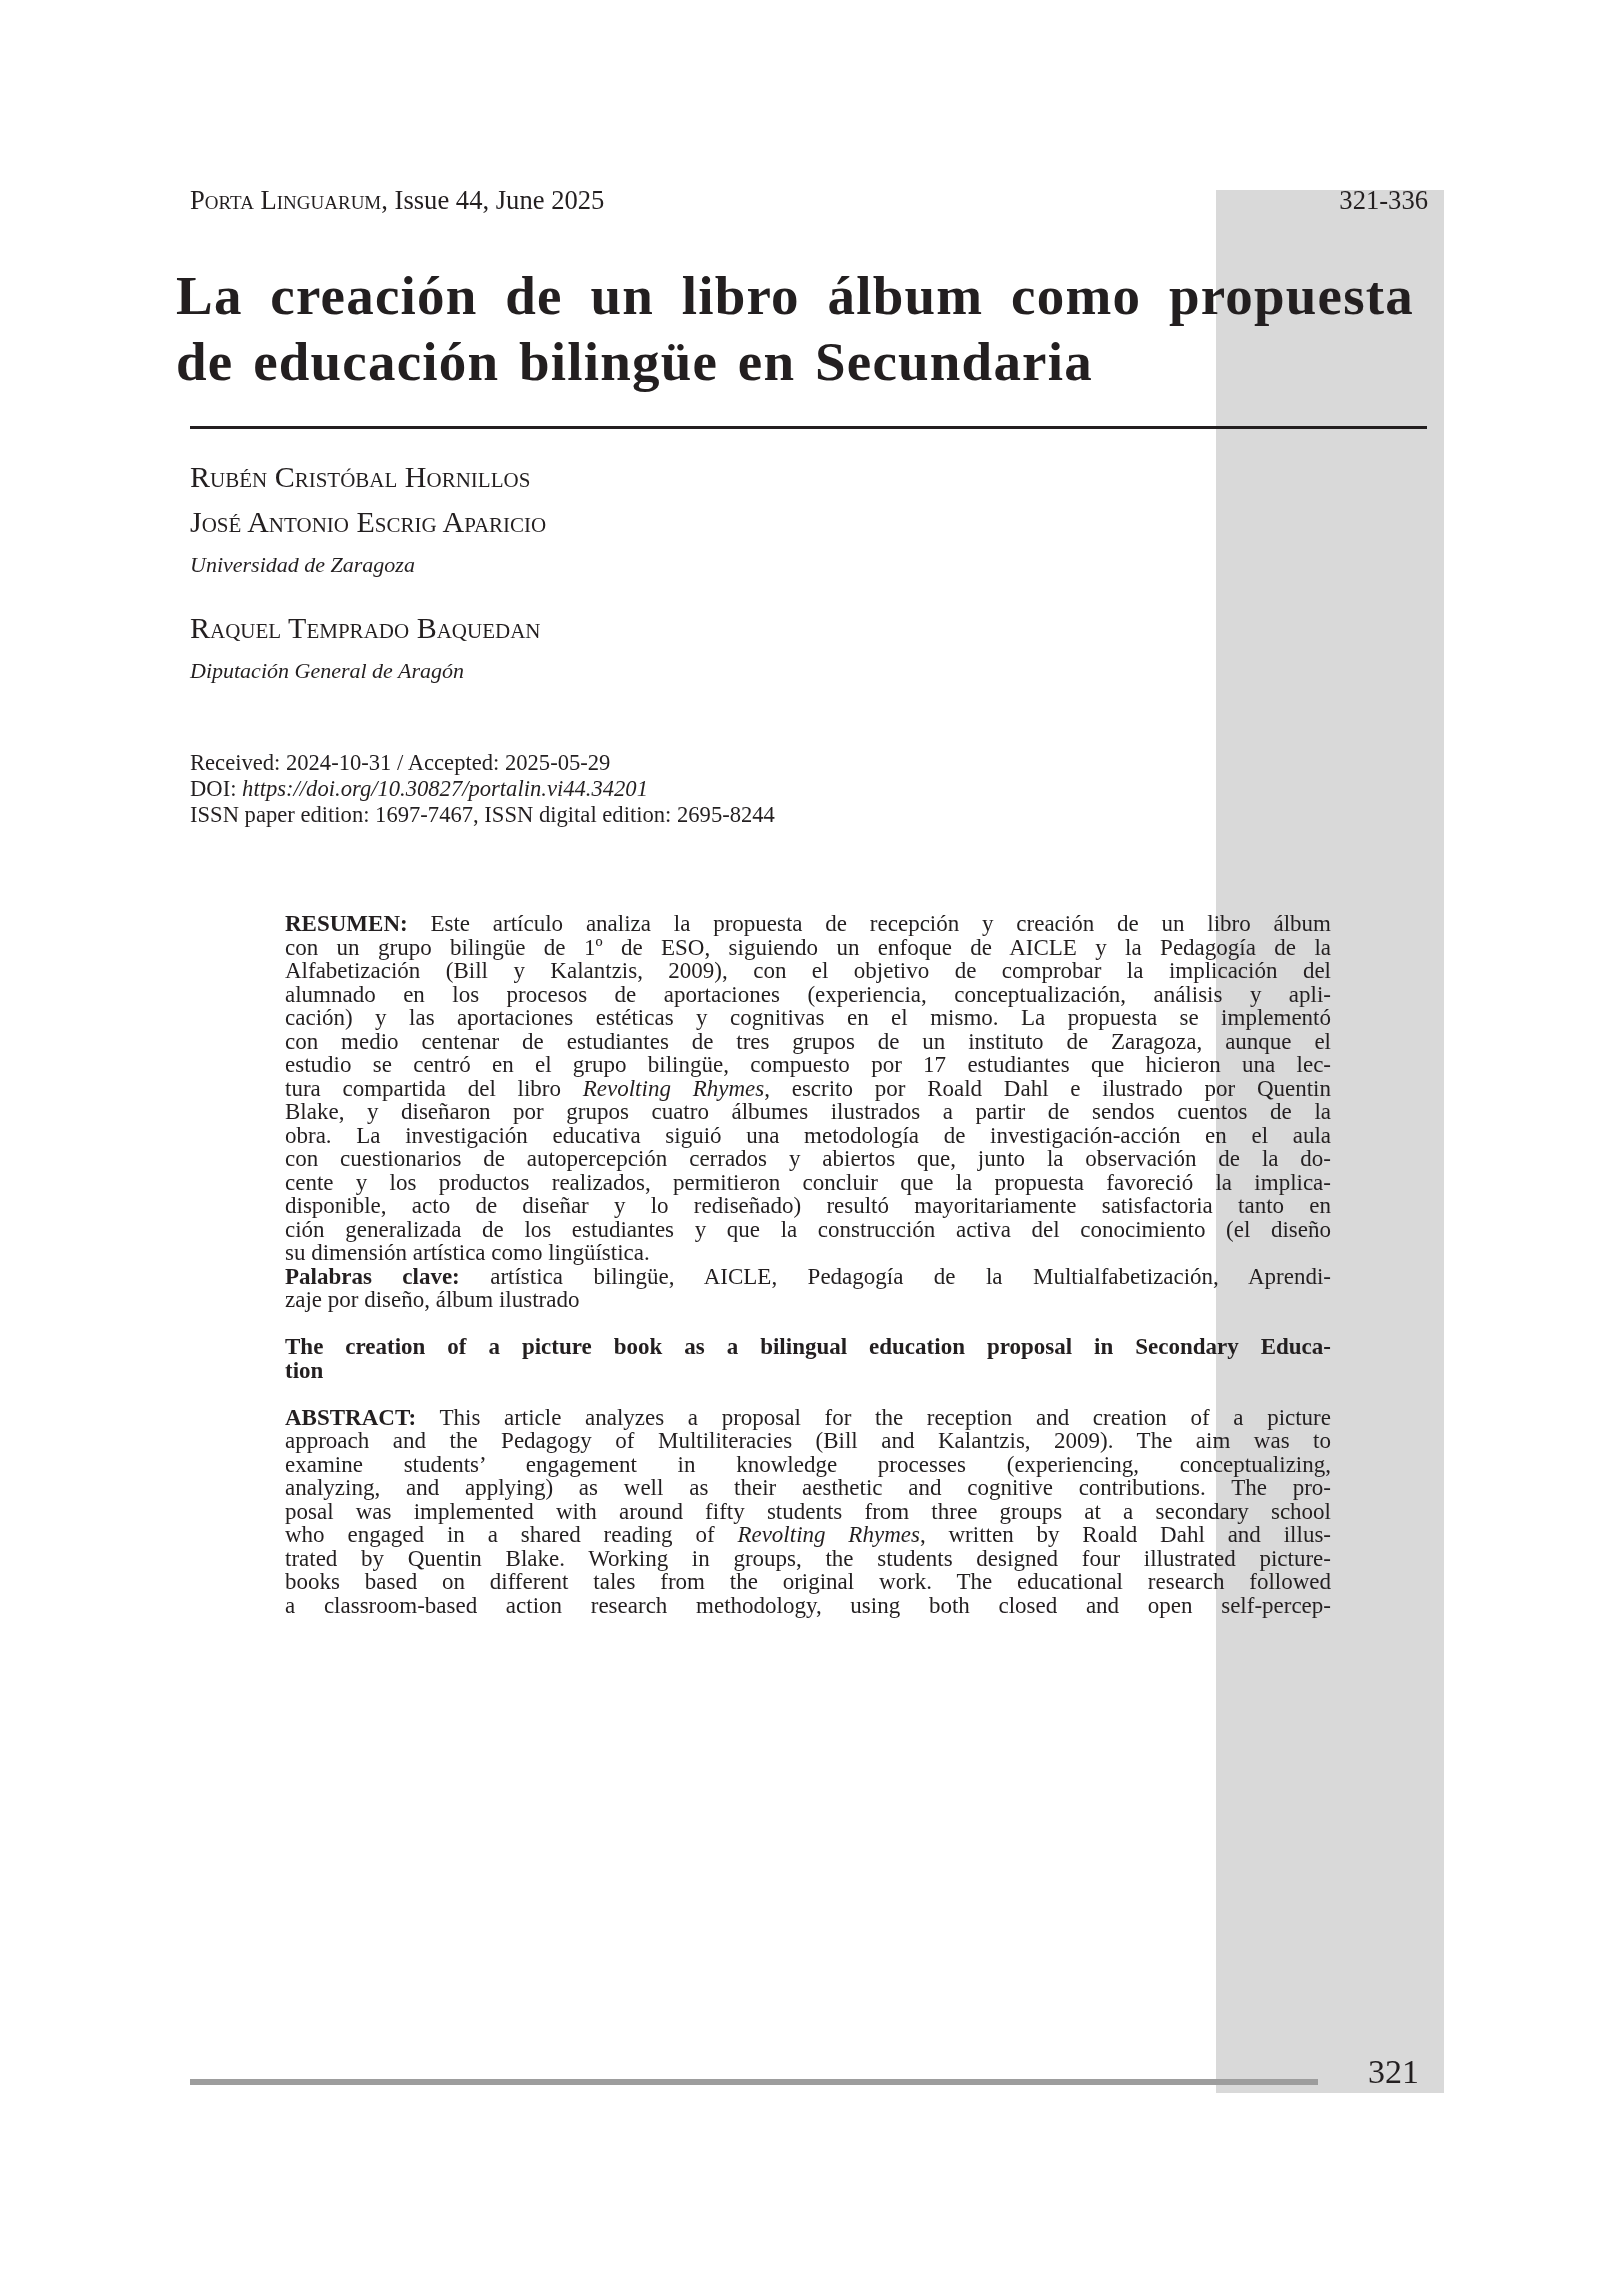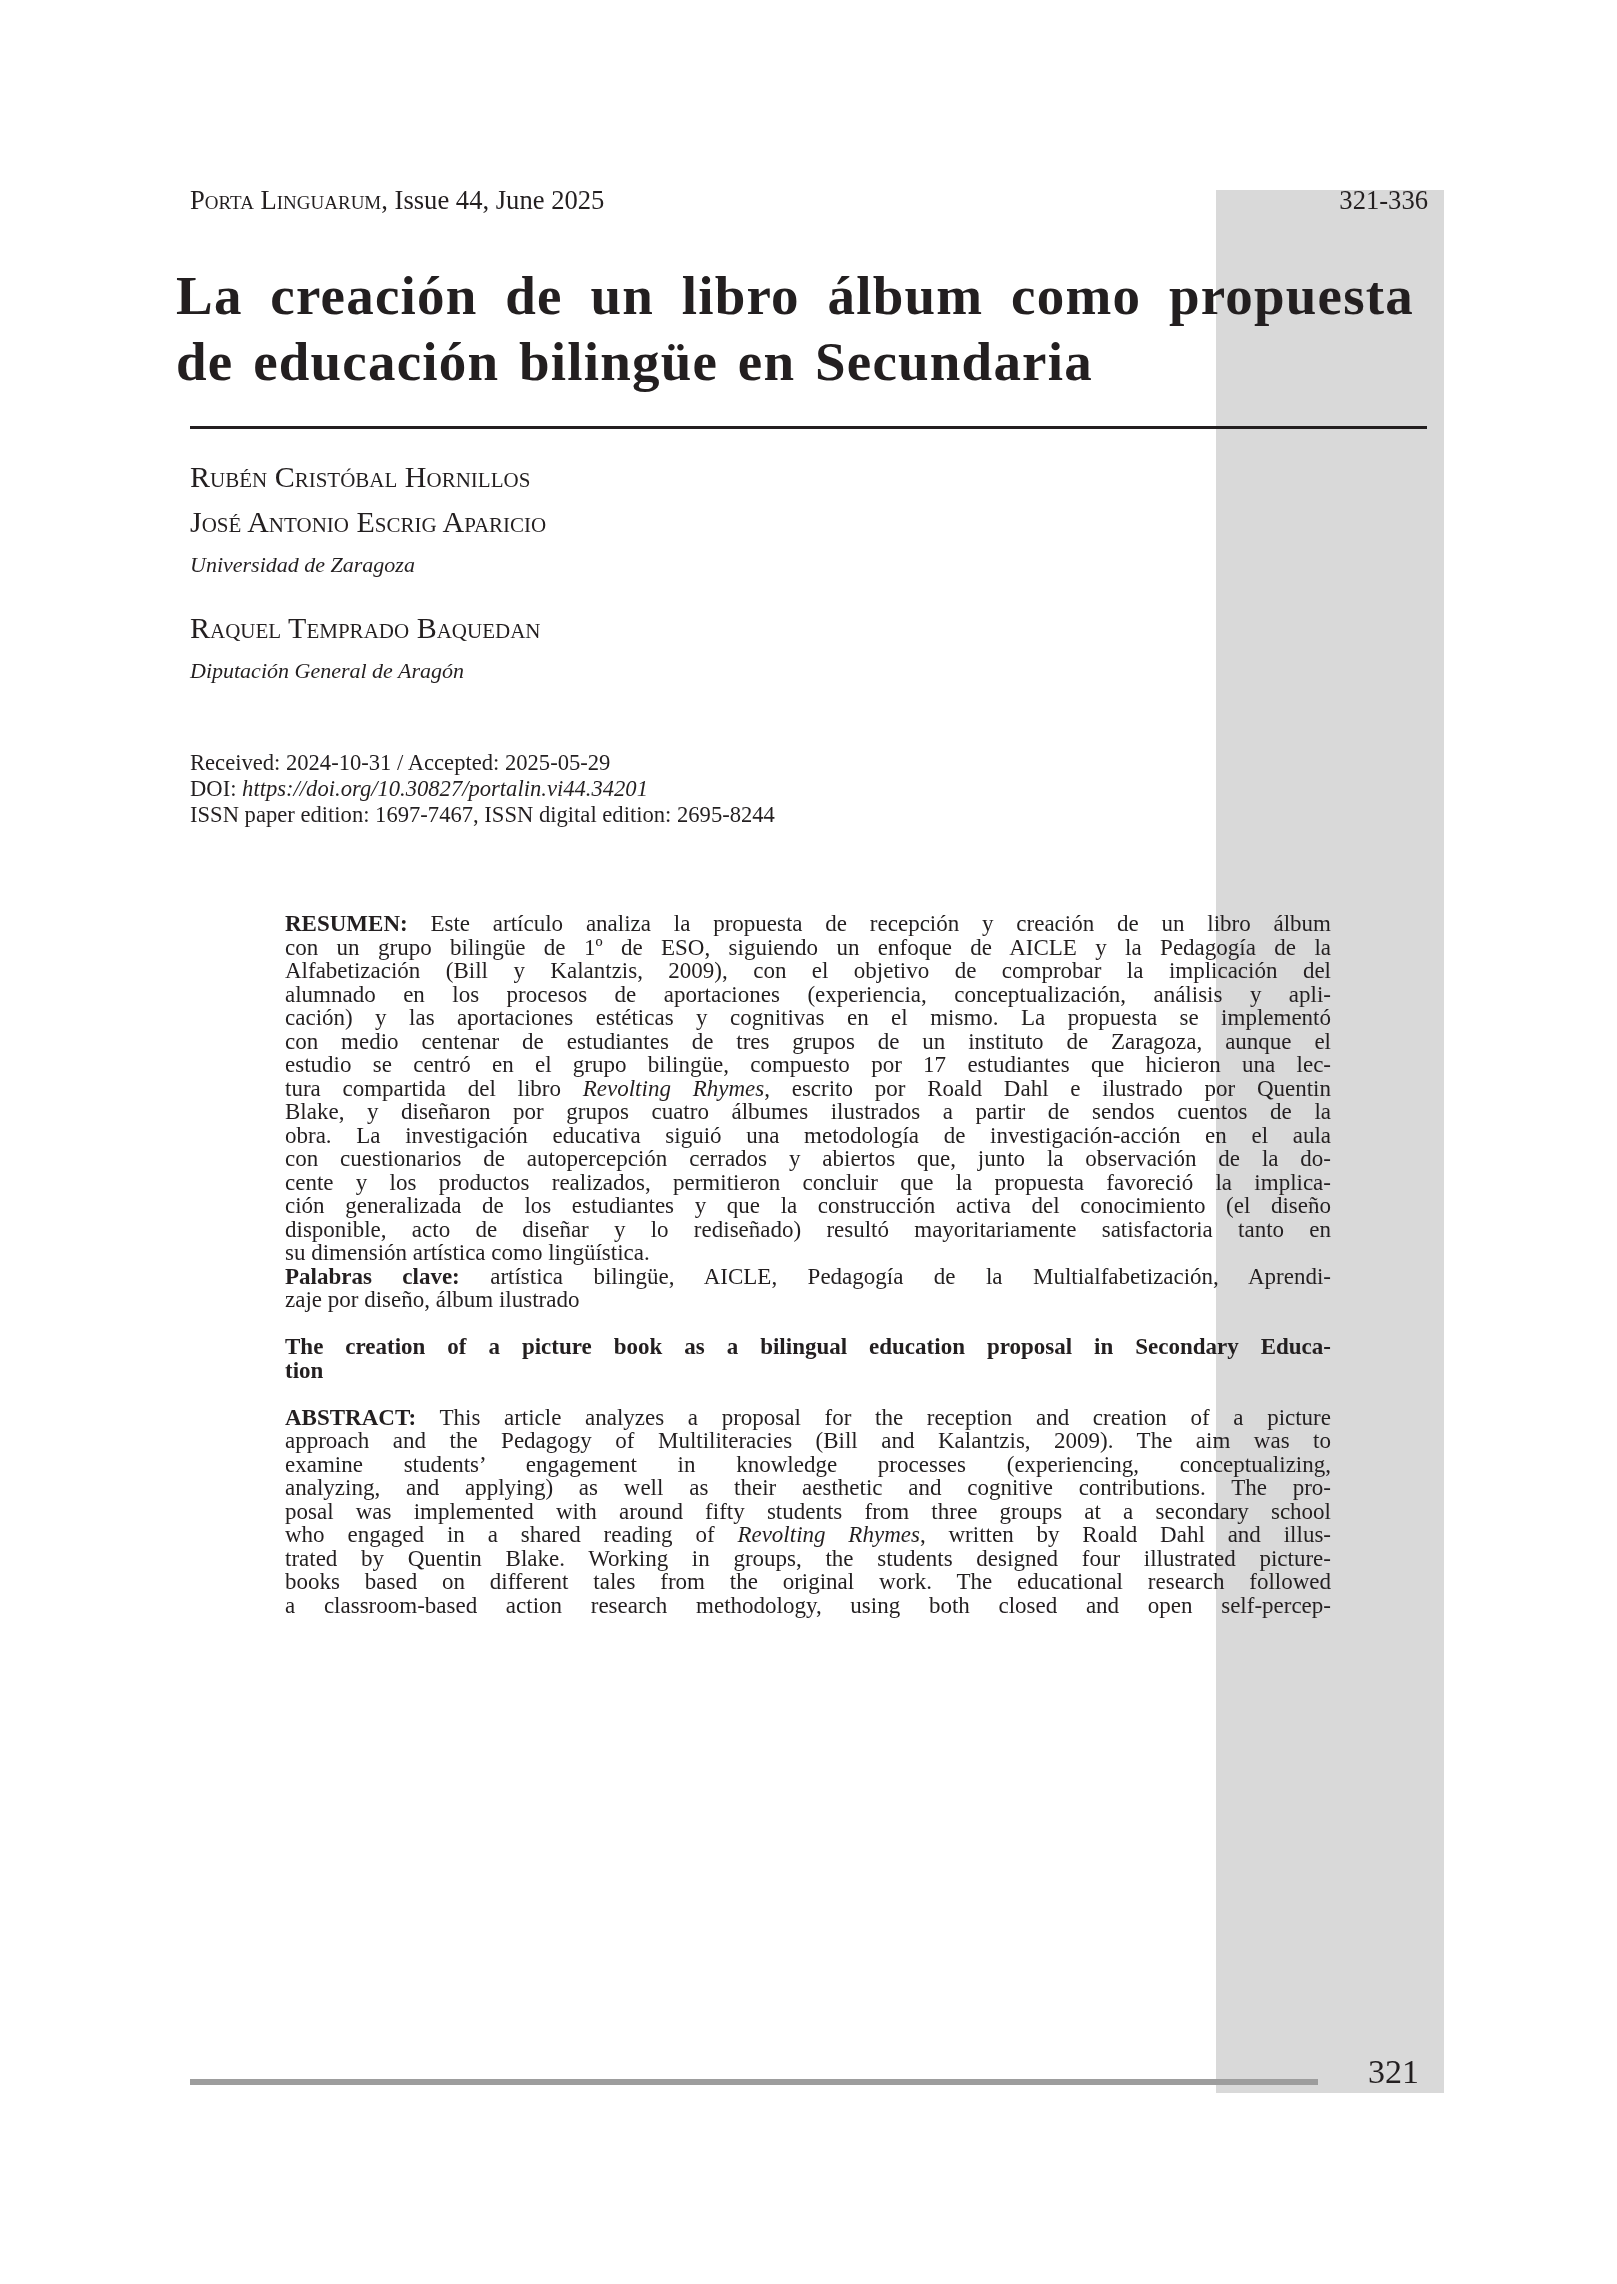--- a/index.html
+++ b/index.html
@@ -67,22 +67,22 @@
   <span class="ln">Alfabetización (Bill y Kalantzis, 2009), con el objetivo de comprobar la implicación del</span>
   <span class="ln">alumnado en los procesos de aportaciones (experiencia, conceptualización, análisis y apli-</span>
   <span class="ln">cación) y las aportaciones estéticas y cognitivas en el mismo. La propuesta se implementó</span>
   <span class="ln">con medio centenar de estudiantes de tres grupos de un instituto de Zaragoza, aunque el</span>
   <span class="ln">estudio se centró en el grupo bilingüe, compuesto por 17 estudiantes que hicieron una lec-</span>
   <span class="ln"><span>tura compartida del libro </span><i>Revolting Rhymes</i><span>, escrito por Roald Dahl e ilustrado por Quentin</span></span>
   <span class="ln">Blake, y diseñaron por grupos cuatro álbumes ilustrados a partir de sendos cuentos de la</span>
   <span class="ln">obra. La investigación educativa siguió una metodología de investigación-acción en el aula</span>
   <span class="ln">con cuestionarios de autopercepción cerrados y abiertos que, junto la observación de la do-</span>
   <span class="ln">cente y los productos realizados, permitieron concluir que la propuesta favoreció la implica-</span>
+  <span class="ln">disponible, acto de diseñar y lo rediseñado) resultó mayoritariamente satisfactoria tanto en</span>
   <span class="ln">ción generalizada de los estudiantes y que la construcción activa del conocimiento (el diseño</span>
-  <span class="ln">disponible, acto de diseñar y lo rediseñado) resultó mayoritariamente satisfactoria tanto en</span>
   <span class="ln end">su dimensión artística como lingüística.</span>
   <span class="ln"><b>Palabras clave:</b><span> artística bilingüe, AICLE, Pedagogía de la Multialfabetización, Aprendi-</span></span>
   <span class="ln end">zaje por diseño, álbum ilustrado</span>
   <span class="blank"></span>
   <span class="ln"><b>The creation of a picture book as a bilingual education proposal in Secondary Educa-</b></span>
   <span class="ln end"><b>tion</b></span>
   <span class="blank"></span>
   <span class="ln"><b>ABSTRACT:</b><span> This article analyzes a proposal for the reception and creation of a picture</span></span>
   <span class="ln">approach and the Pedagogy of Multiliteracies (Bill and Kalantzis, 2009). The aim was to</span>
   <span class="ln">examine students’ engagement in knowledge processes (experiencing, conceptualizing,</span>

